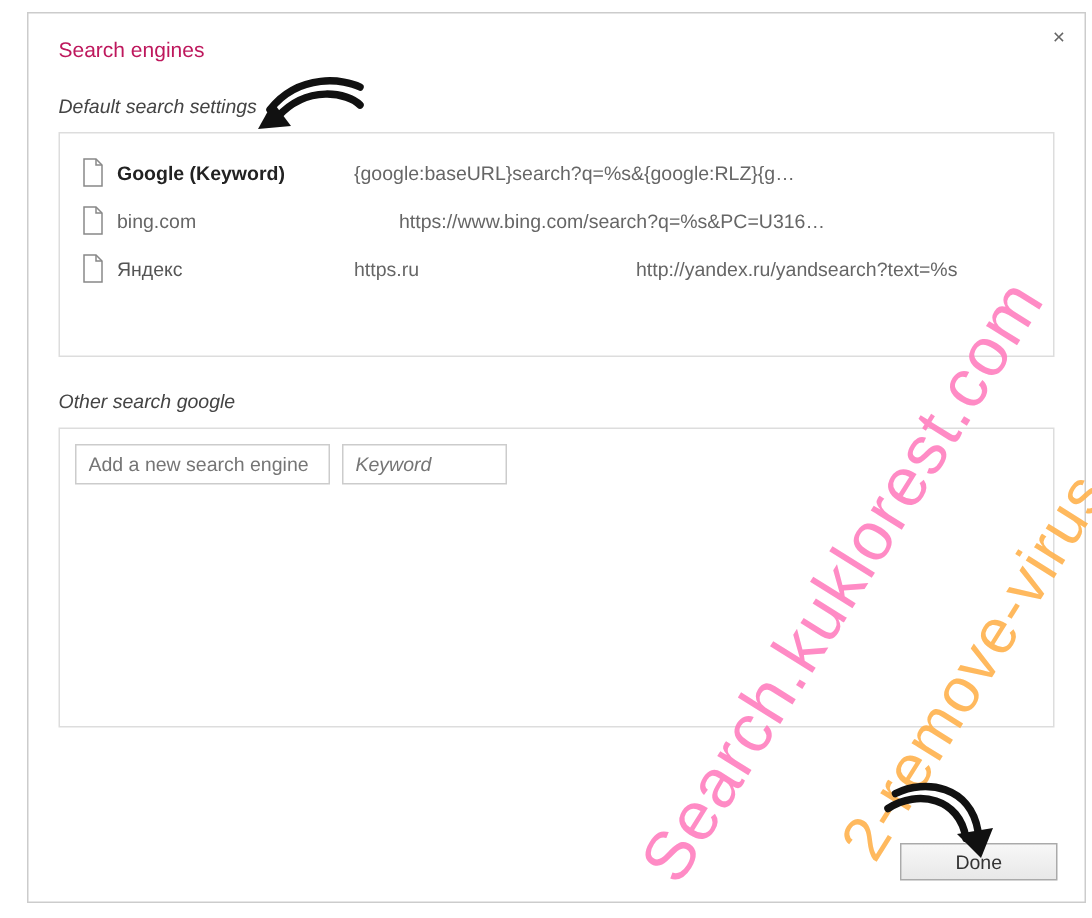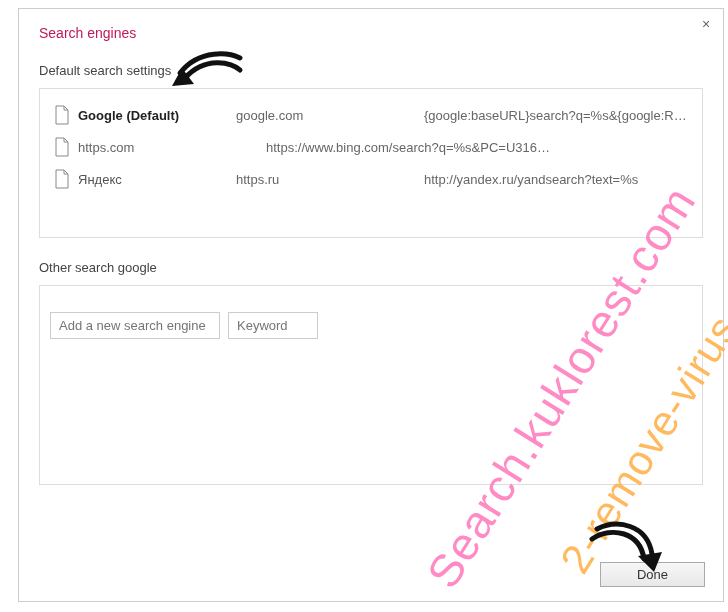--- a/index.html
+++ b/index.html
@@ -37,31 +37,32 @@
     }
     .dialog-title {
       font-size: 14px;
       color: #be185d;
       margin-bottom: 22px;
     }
     .section-label {
       font-size: 13px;
       color: #444;
       margin-bottom: 10px;
+      font-style: italic;
     }
     .panel {
       border: 1px solid #ddd;
       background: #fff;
       min-height: 150px;
       margin-bottom: 22px;
       padding: 10px 0;
     }
     .panel.other {
       min-height: 200px;
-      padding: 26px 10px;
+      padding: 10px 10px;
     }
     .engine-row {
       display: flex;
       align-items: center;
       padding: 6px 14px;
       gap: 8px;
       font-size: 13px;
       color: #555;
     }
     .engine-row.default .engine-name {
@@ -84,21 +85,21 @@
     }
     .text-input {
       border: 1px solid #ccc;
       padding: 5px 8px;
       font-size: 13px;
       color: #888;
       background: #fff;
       font-family: inherit;
     }
     .text-input.name { width: 170px; }
-    .text-input.keyword { width: 90px; }
+    .text-input.keyword { width: 110px; font-style: italic; }
     .text-input.url { flex: 1; }
     .done-btn {
       position: absolute;
       right: 18px;
       bottom: 14px;
       border: 1px solid #aaa;
       background: linear-gradient(#f7f7f7, #e8e8e8);
       padding: 4px 36px;
       font-size: 13px;
       color: #333;
@@ -145,33 +146,32 @@
 
   <div class="panel">
 
     <div class="engine-row default">
       <span class="engine-icon">
         <svg viewBox="0 0 16 20">
             <path d="M2 1 H10 L14 5 V19 H2 Z" fill="none" stroke="#888" stroke-width="1"></path>
             <path d="M10 1 V5 H14" fill="none" stroke="#888" stroke-width="1"></path>
           </svg>
       </span>
-      <span class="engine-name">Google (Default)</span>
-      <span class="engine-domain">google.com</span>
+      <span class="engine-name">Google (Keyword)</span>
       <span class="engine-url">{google:baseURL}search?q=%s&amp;{google:RLZ}{g…</span>
     </div>
 
     <div class="engine-row">
       <span class="engine-icon">
         <svg viewBox="0 0 16 20">
             <path d="M2 1 H10 L14 5 V19 H2 Z" fill="none" stroke="#888" stroke-width="1"></path>
             <path d="M10 1 V5 H14" fill="none" stroke="#888" stroke-width="1"></path>
           </svg>
       </span>
-      <span class="engine-domain">https.com</span>
+      <span class="engine-domain">bing.com</span>
       <span class="engine-url">https://www.bing.com/search?q=%s&amp;PC=U316…</span>
     </div>
 
     <div class="engine-row">
       <span class="engine-icon">
         <svg viewBox="0 0 16 20">
             <path d="M2 1 H10 L14 5 V19 H2 Z" fill="none" stroke="#888" stroke-width="1"></path>
             <path d="M10 1 V5 H14" fill="none" stroke="#888" stroke-width="1"></path>
           </svg>
       </span>

